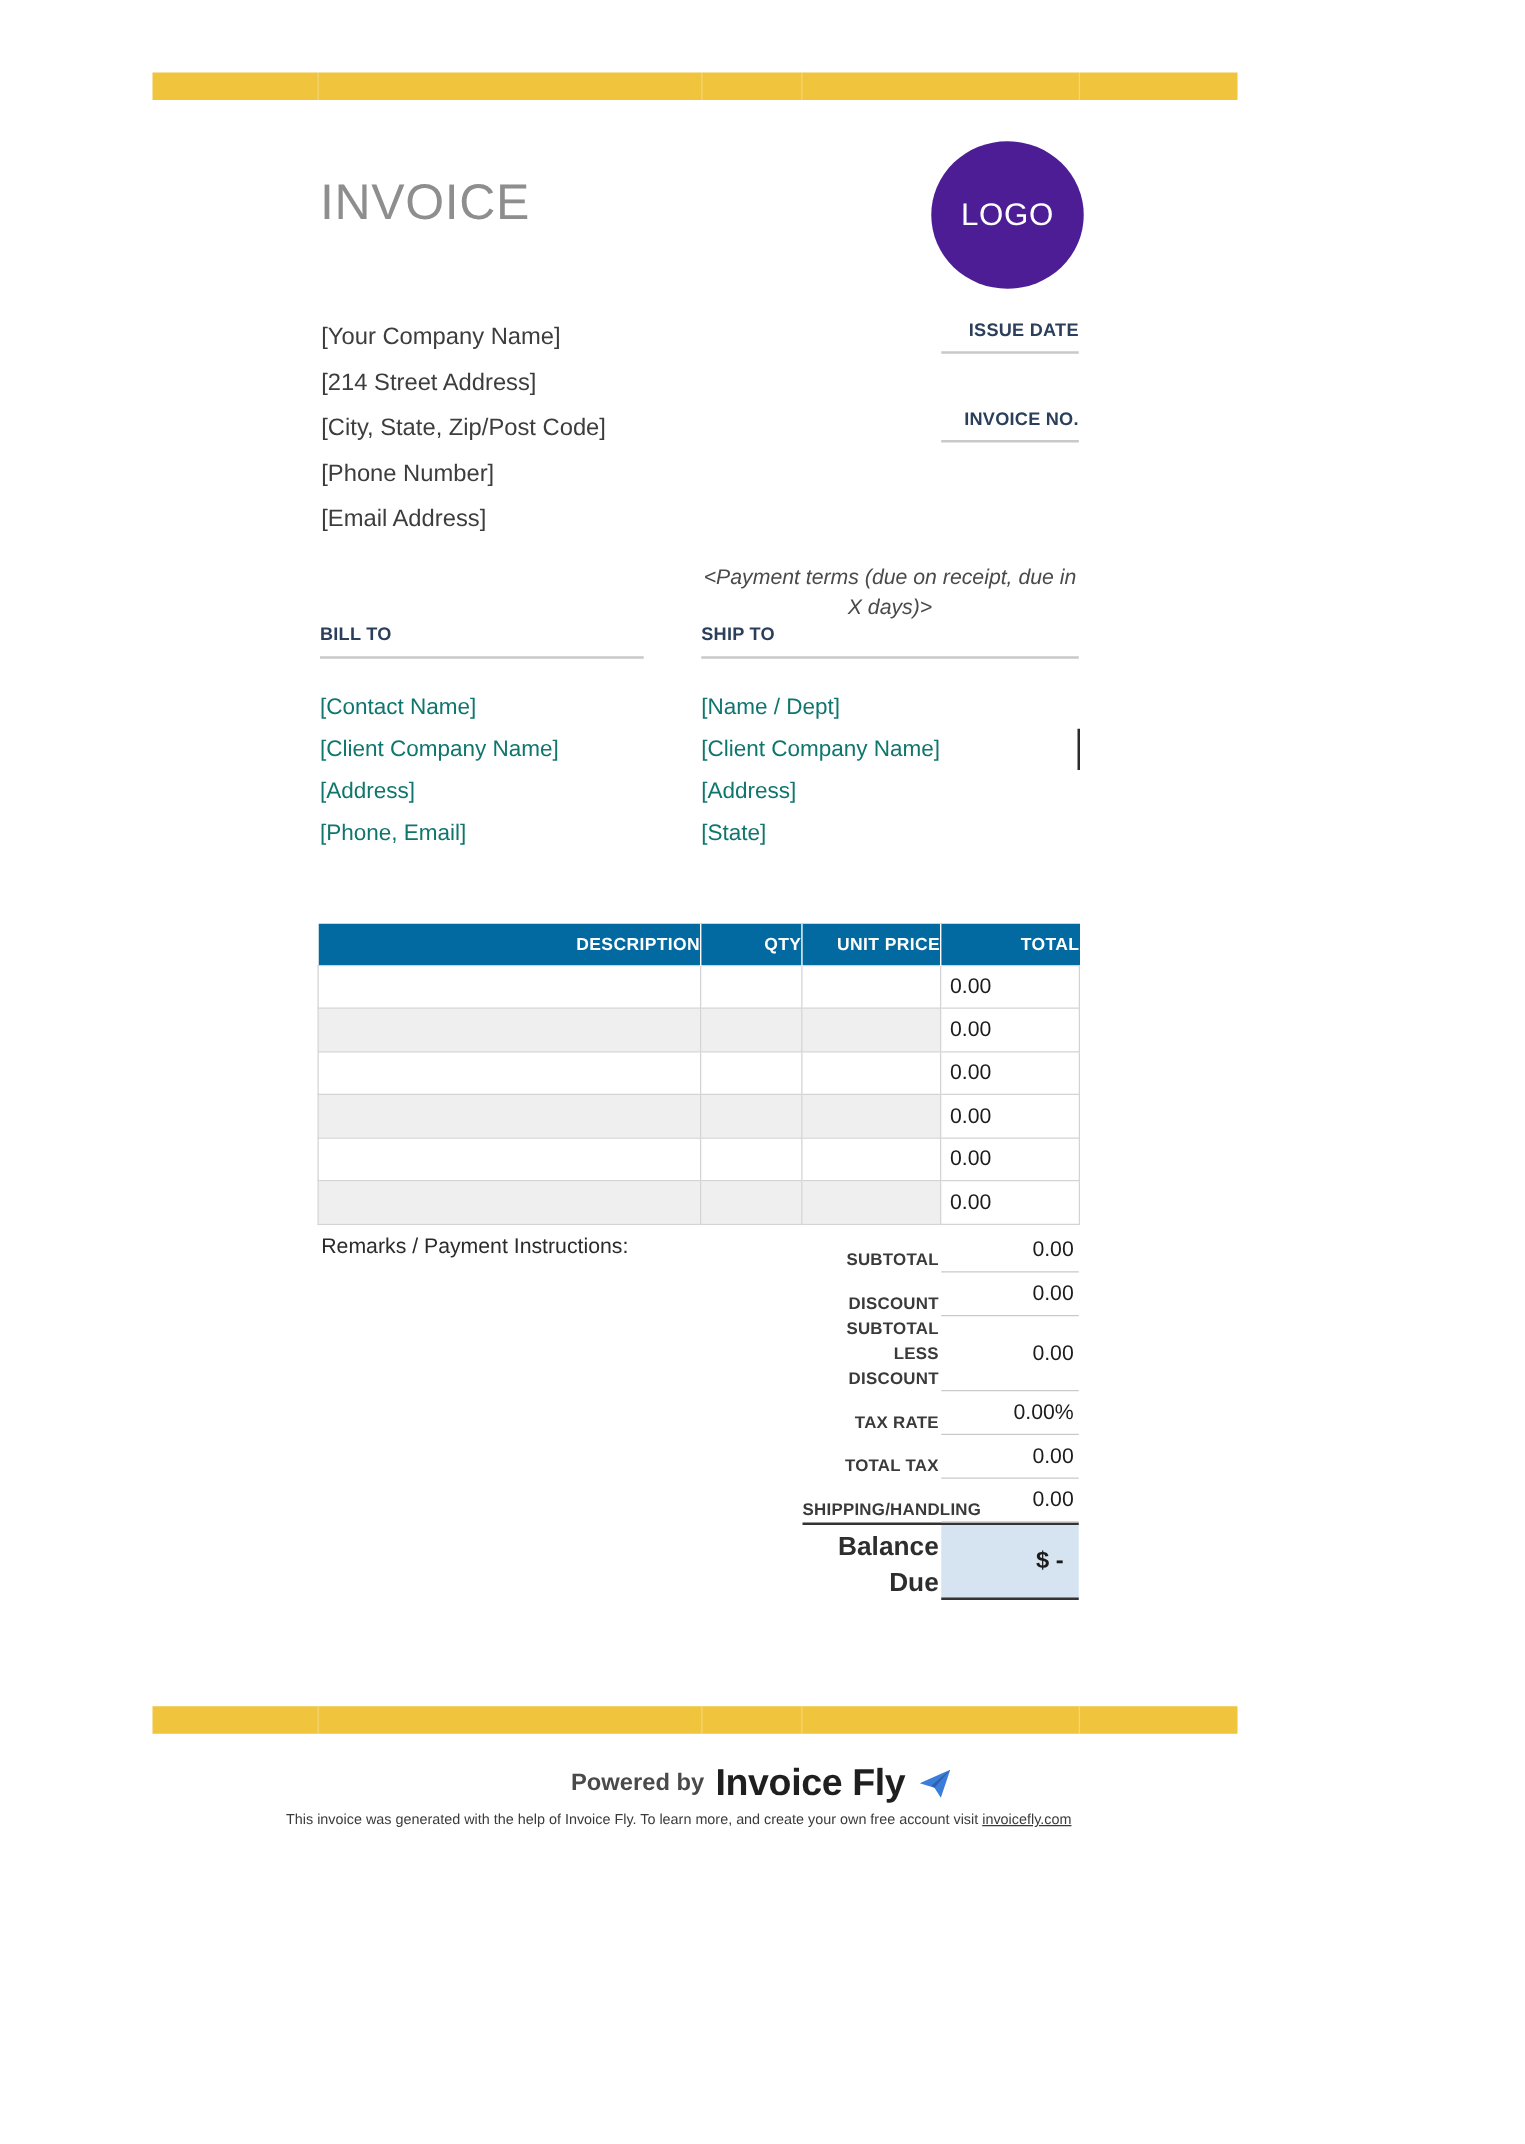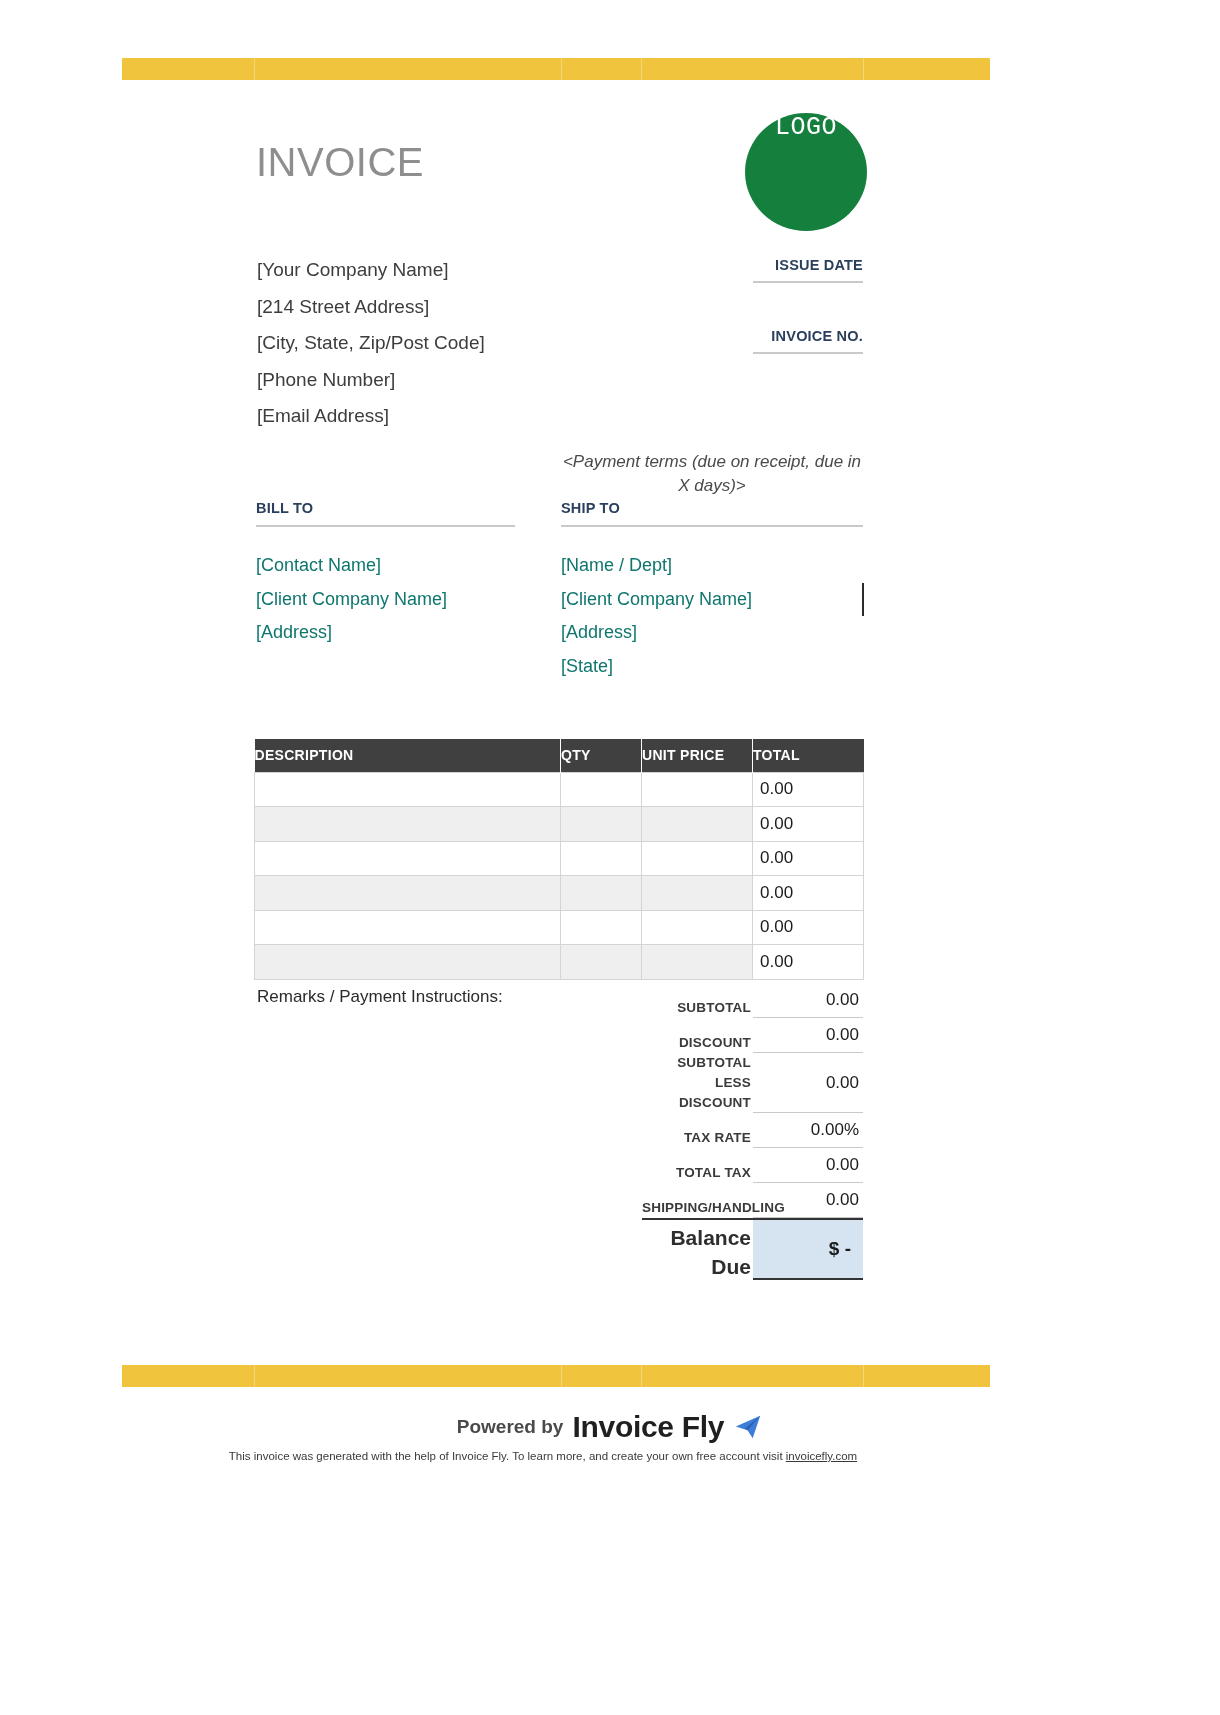--- a/index.html
+++ b/index.html
@@ -54,28 +54,27 @@
     font-weight: 400;
   }
 
   .logo-circle {
     position: absolute;
     left: 745px;
     top: 113px;
     width: 122px;
     height: 118px;
     border-radius: 50%;
-    background: #15803d;
+    background: #4c1d95;
     color: #ffffff;
     display: flex;
-    align-items: flex-start;
+    align-items: center;
     justify-content: center;
     font-size: 25px;
     letter-spacing: 0.5px;
-    font-family: Liberation Mono, monospace;
   }
 
   
   .company-block {
     position: absolute;
     left: 257px;
     top: 252px;
     font-size: 19px;
     color: #3d3d3d;
     line-height: 36.5px;
@@ -157,27 +156,27 @@
   
   .items {
     position: absolute;
     left: 254px;
     top: 739px;
     width: 609px;
     border-collapse: collapse;
     table-layout: fixed;
   }
   .items th {
-    background: #404040;
+    background: #0369a1;
     color: #ffffff;
     font-size: 14px;
     font-weight: bold;
     letter-spacing: 0.3px;
     height: 33px;
-    text-align: left;
+    text-align: right;
     border-right: 1px solid #ffffff;
   }
   .items th:last-child { border-right: none; }
 
   .col-desc  { width: 306px; }
   .col-qty   { width: 81px; }
   .col-price { width: 111px; }
   .col-total { width: 111px; }
 
   .items td {
@@ -347,20 +346,21 @@
 
   <div class="payment-terms">&lt;Payment terms (due on receipt, due in X days)&gt;</div>
 
   <div class="party party-bill">
     <div class="party-label">BILL TO</div>
     <div class="party-rule"></div>
     <div class="party-lines">
       <div>[Contact Name]</div>
       <div>[Client Company Name]</div>
       <div>[Address]</div>
+      <div>[Phone, Email]</div>
     </div>
   </div>
 
   <div class="party party-ship">
     <div class="party-label">SHIP TO</div>
     <div class="party-rule"></div>
     <div class="party-lines">
       <div>[Name / Dept]</div>
       <div>[Client Company Name]</div>
       <div>[Address]</div>

